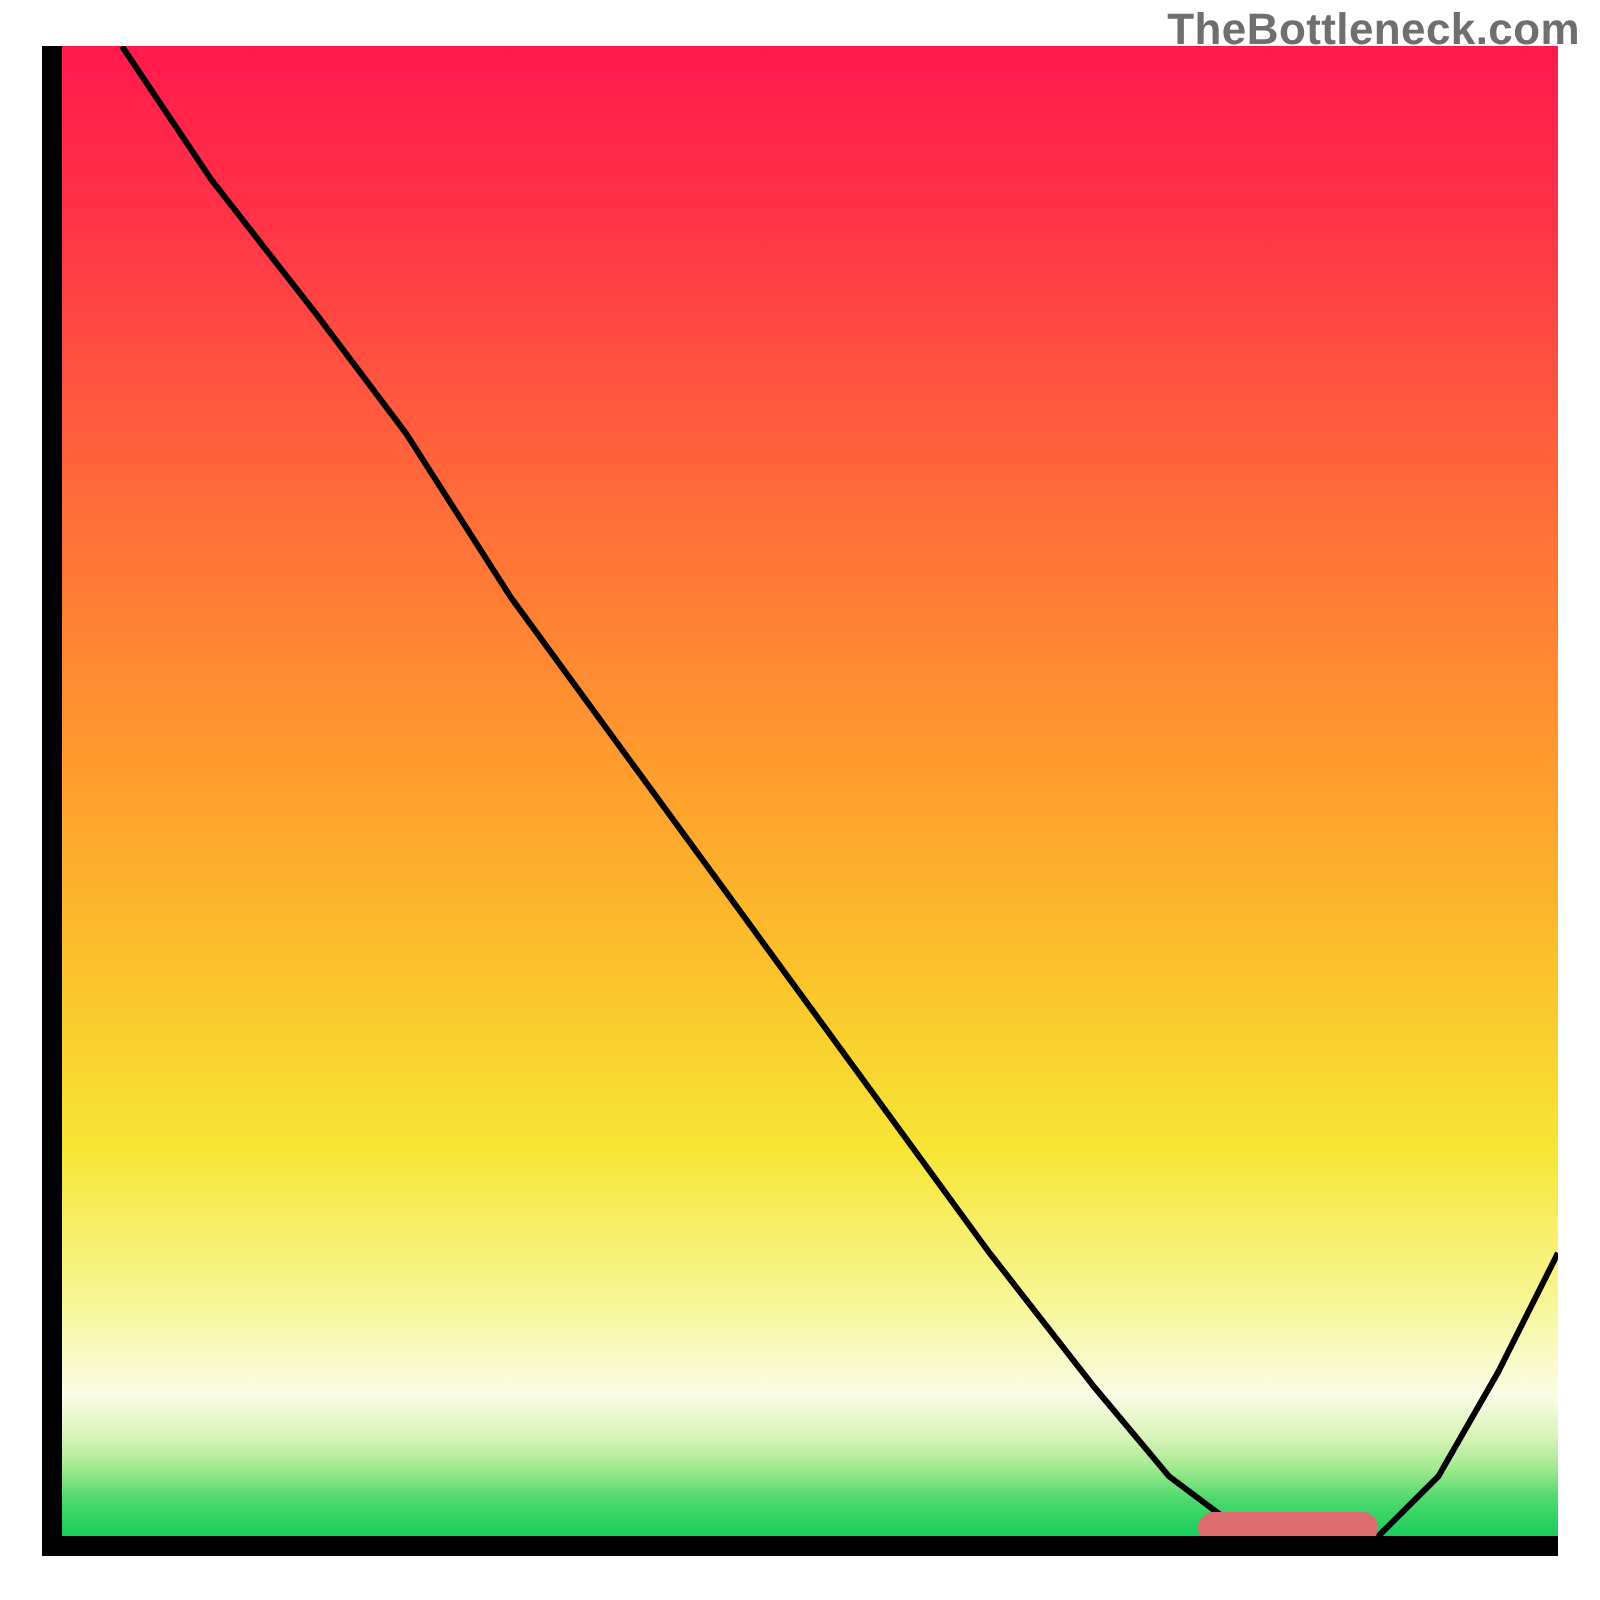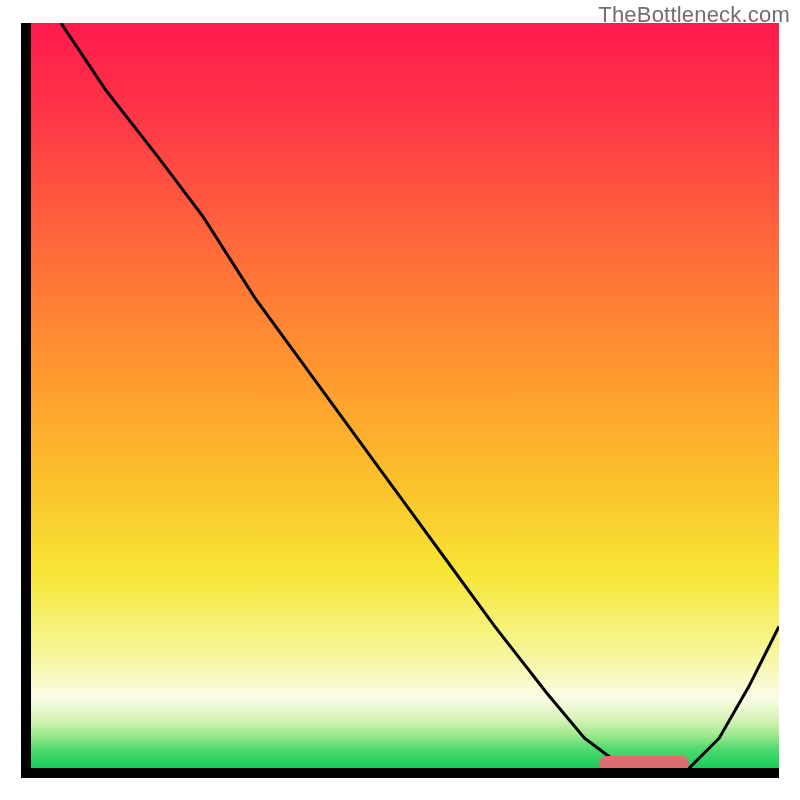--- a/index.html
+++ b/index.html
@@ -14,21 +14,21 @@
     position: relative;
     width: 800px;
     height: 800px;
   }
   .watermark {
     position: absolute;
     top: 2px;
     right: 10px;
     font-family: Arial, Helvetica, sans-serif;
     font-size: 22px;
-    font-weight: 400;
+    font-weight: 700;
     color: #6f6f6f;
     letter-spacing: 0.2px;
   }
   .plot-frame {
     position: absolute;
     left: 21px;
     top: 23px;
     width: 758px;
     height: 755px;
     border-left: 10px solid #000;

